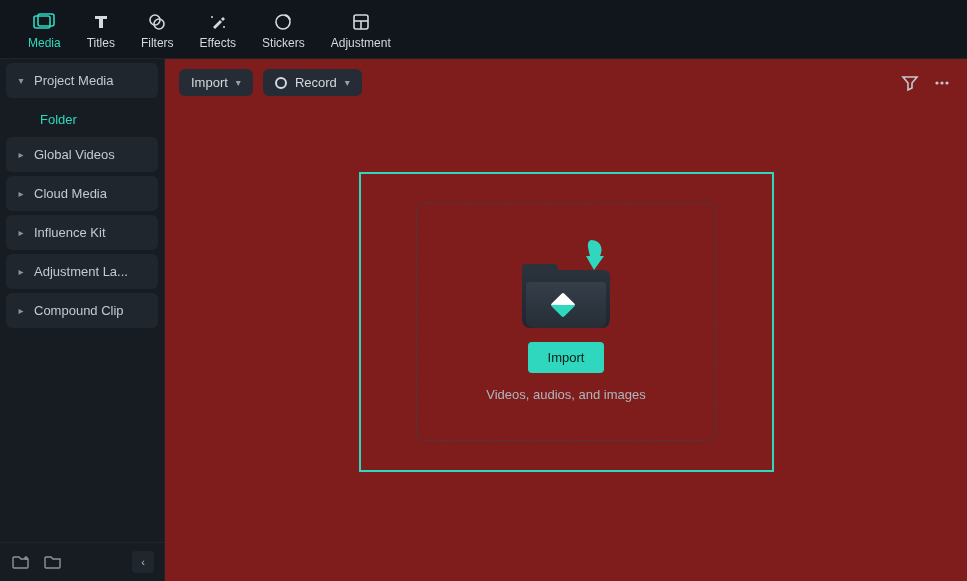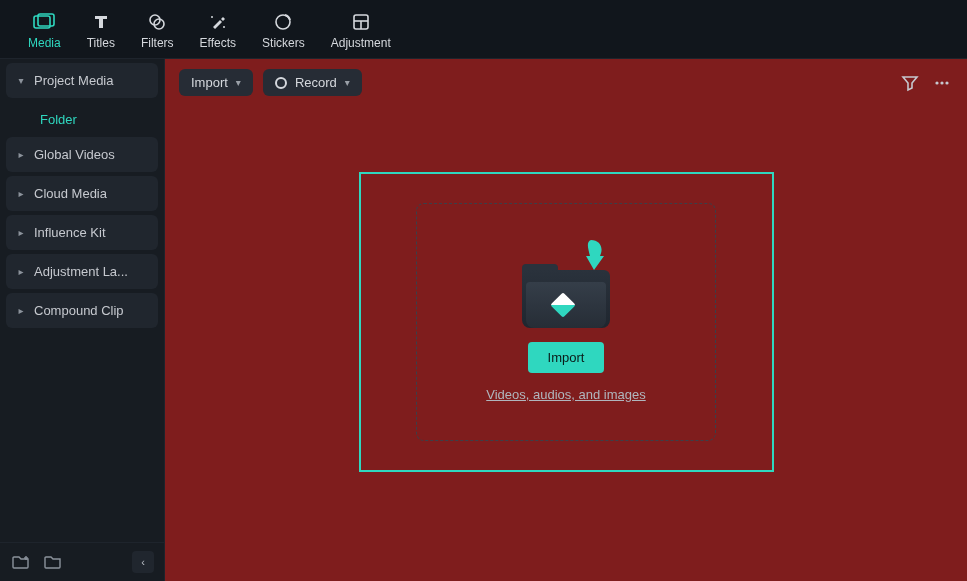--- a/index.html
+++ b/index.html
@@ -143,21 +143,21 @@
   width:18px; height:18px;
   transform: rotate(45deg);
   background: linear-gradient(135deg,#ffffff 50%,#2fd7bf 50%);
   border-radius:2px;
 }
 .import-btn {
   background:#2fd7bf; color:#0b1b18;
   padding: 8px 20px; border-radius:4px;
   font-size: 13px; font-weight:500; cursor:pointer;
 }
-.hint { color:#b0b6bd; font-size: 13px; text-decoration: underline; }
+.hint { color:#b0b6bd; font-size: 13px; }
 </style>
 </head>
 <body>
 
 <div class="app">
 
   <div class="top-toolbar">
     <div class="tool-item active">
       <span class="icon">
         <svg width="22" height="18" viewBox="0 0 22 18" fill="none" stroke="currentColor" stroke-width="1.6">

